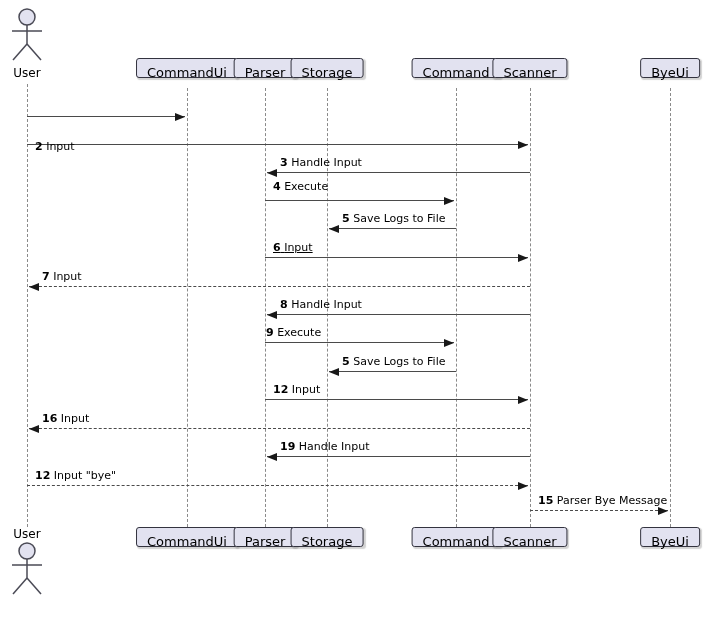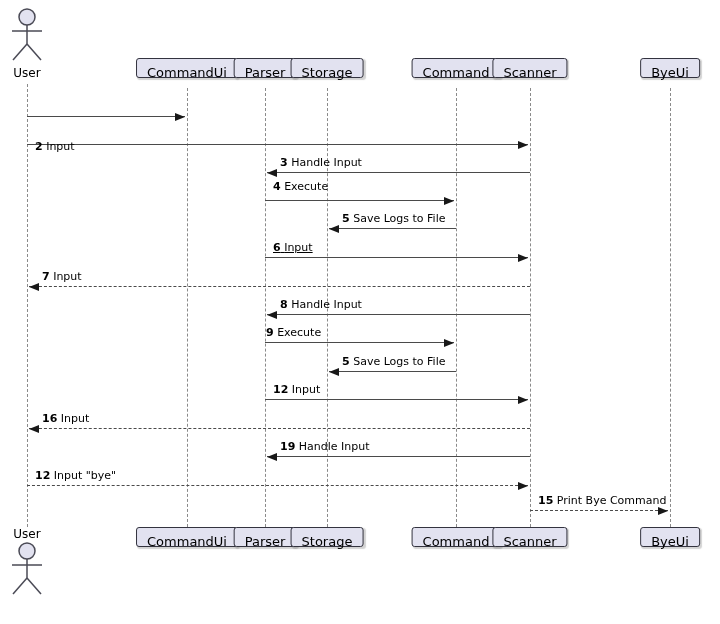--- a/index.html
+++ b/index.html
@@ -136,14 +136,14 @@
     <div class="msg-arrow left" style="left: 29px; top: 424.5px;"></div>
     <div class="msg-label" style="left: 42px; top: 412px;"><span class="seq">16</span><span> </span><span class="txt">Input</span></div>
     <div class="msg-line solid" style="left: 267px; top: 456px; width: 263px;"></div>
     <div class="msg-arrow left" style="left: 267px; top: 452.5px;"></div>
     <div class="msg-label" style="left: 280px; top: 440px;"><span class="seq">19</span><span> </span><span class="txt">Handle Input</span></div>
     <div class="msg-line dashed" style="left: 27px; top: 485px; width: 501px;"></div>
     <div class="msg-arrow right" style="left: 518px; top: 481.5px;"></div>
     <div class="msg-label" style="left: 35px; top: 469px;"><span class="seq">12</span><span> </span><span class="txt">Input "bye"</span></div>
     <div class="msg-line dashed" style="left: 530px; top: 510px; width: 138px;"></div>
     <div class="msg-arrow right" style="left: 658px; top: 506.5px;"></div>
-    <div class="msg-label" style="left: 538px; top: 494px;"><span class="seq">15</span><span> </span><span class="txt">Print Bye Command</span></div>
+    <div class="msg-label" style="left: 538px; top: 494px;"><span class="seq">15</span><span> </span><span class="txt">Parser Bye Message</span></div>
   </div>
 
 </body></html>

